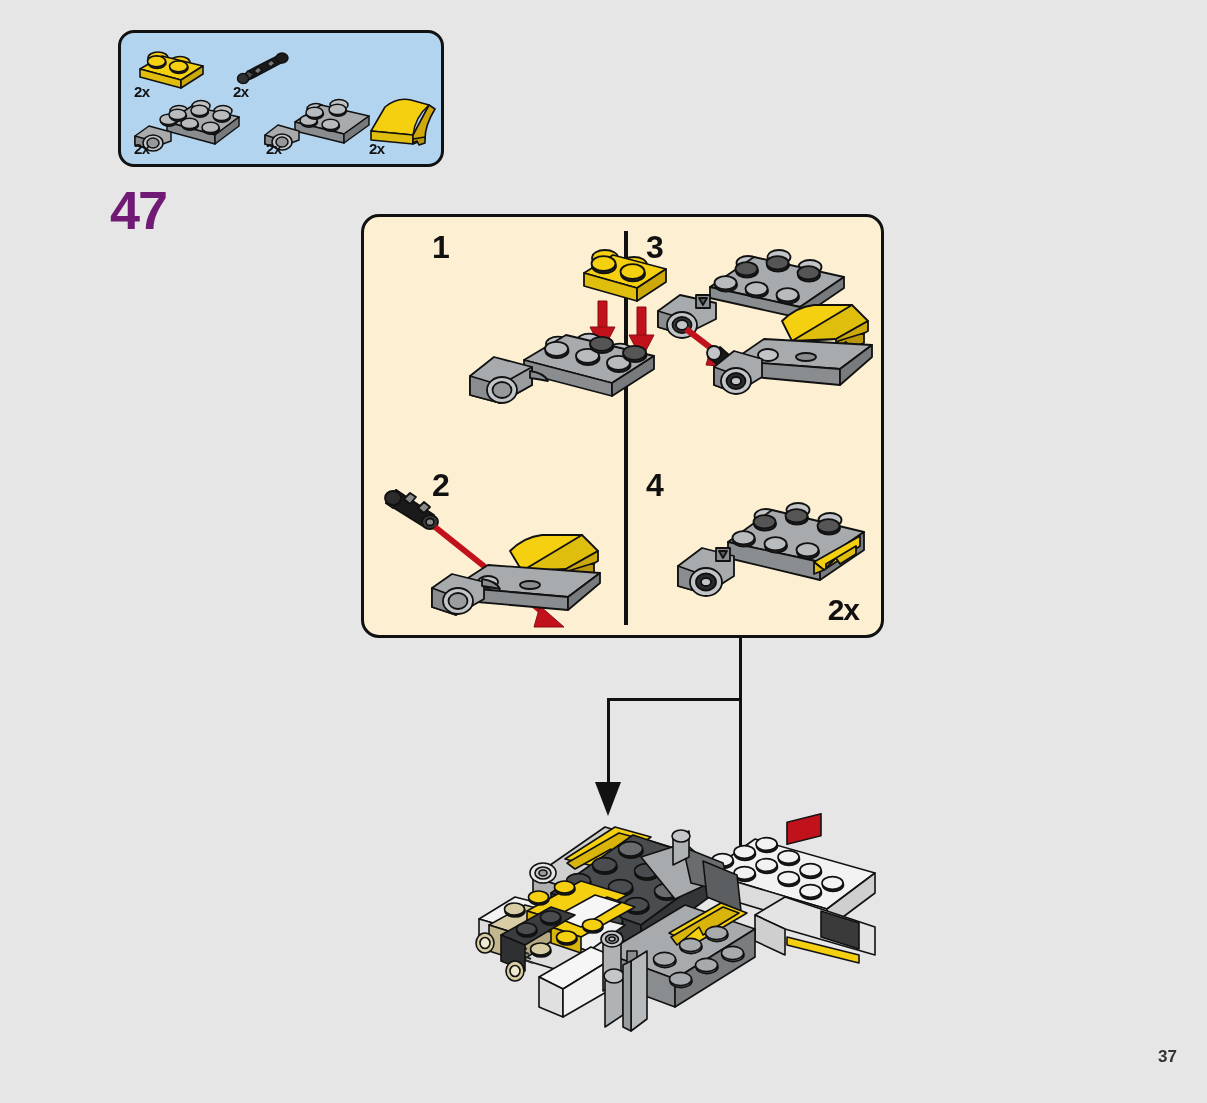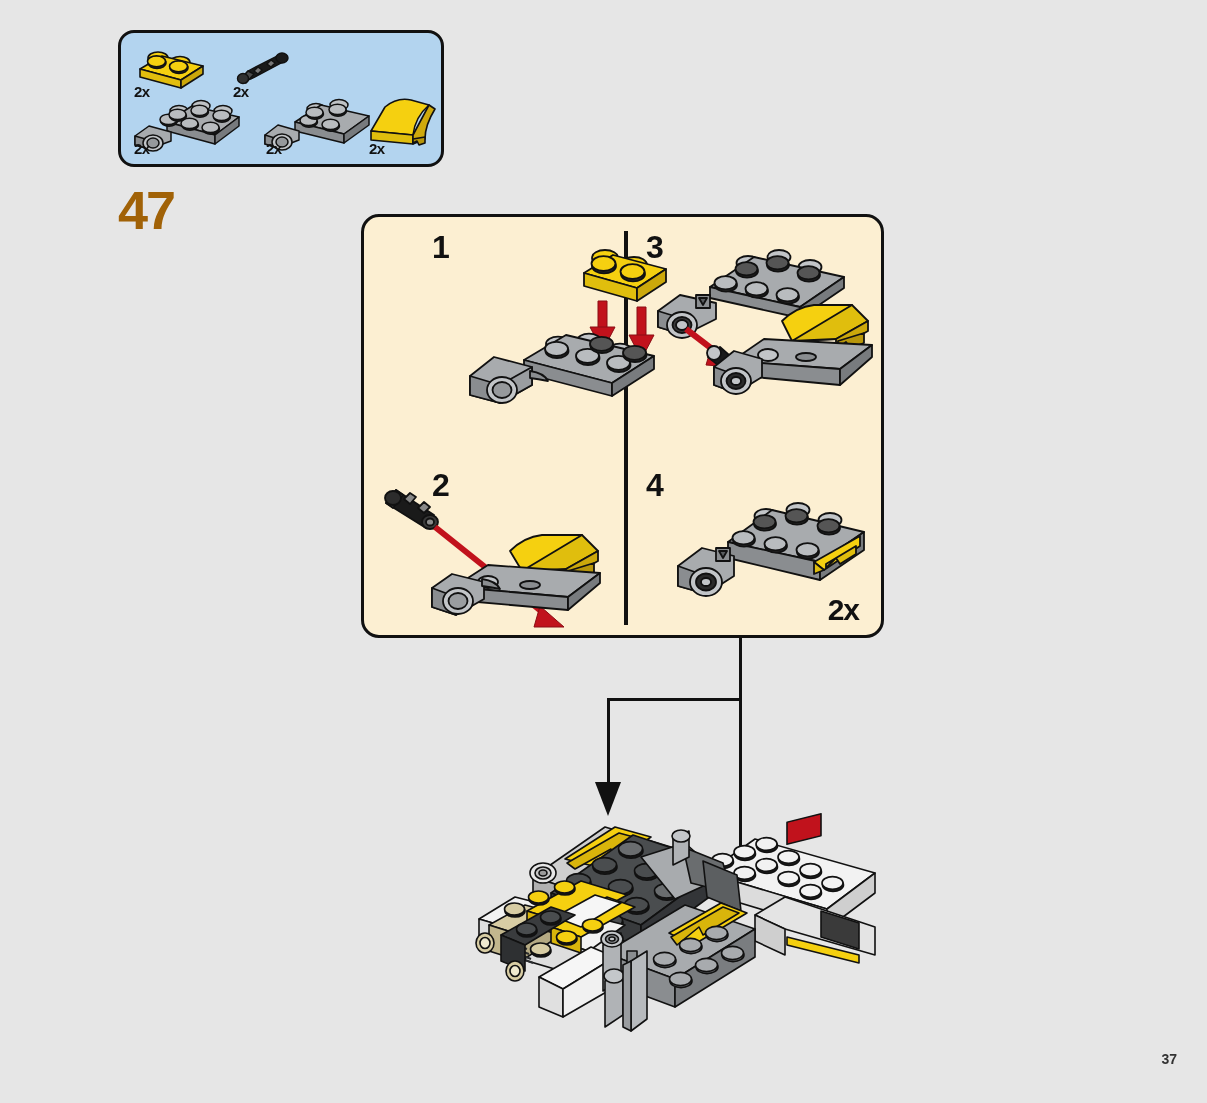--- a/index.html
+++ b/index.html
@@ -24,22 +24,22 @@
   .part{position:absolute;}
   .part-qty{
     position:absolute;
     font-weight:bold;font-size:15px;color:#111;
     letter-spacing:-0.5px;
     font-family:"Liberation Sans", sans-serif;
   }
 
   
   .step-number{
-    position:absolute;left:118px;top:183px;
-    font-size:54px;font-weight:bold;color:#a16207;
+    position:absolute;left:110px;top:183px;
+    font-size:54px;font-weight:bold;color:#701a75;
     letter-spacing:-2px;
     line-height:1;
   }
 
   
   .substeps-panel{
     position:absolute;left:361px;top:214px;width:523px;height:424px;
     background:#fcefd2;
     border:3px solid #111;
     border-radius:18px;
@@ -66,21 +66,21 @@
     border-right:13px solid transparent;
     border-top:34px solid #111;
   }
 
   
   .model{position:absolute;left:455px;top:765px;width:450px;height:300px;}
 
   
   .page-number{
     position:absolute;right:30px;bottom:36px;
-    font-size:14px;font-weight:bold;color:#333;
+    font-size:17px;font-weight:bold;color:#333;
   }
 
   svg{display:block;overflow:visible;}
 </style>
 </head>
 <body>
 
 <div class="page">
 
   <div class="parts-bin">

